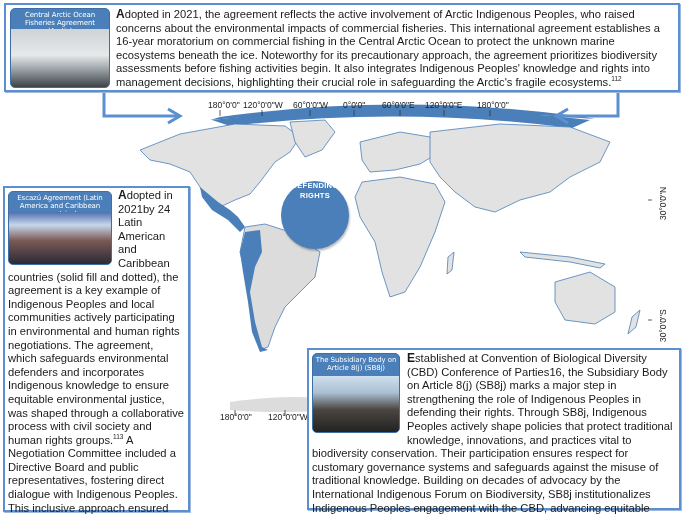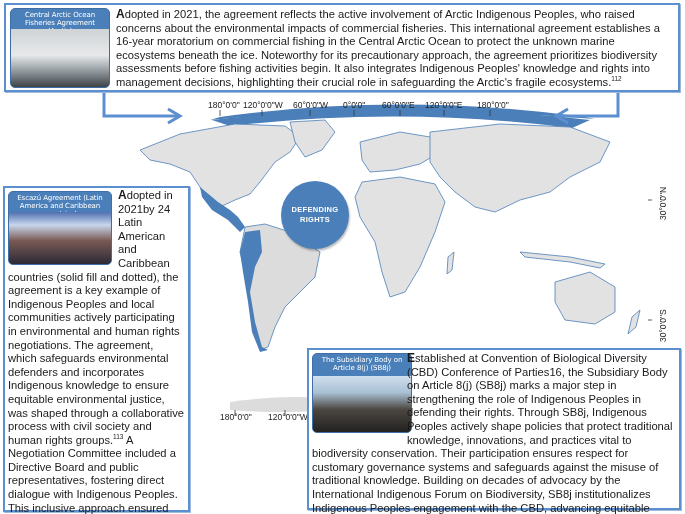--- a/index.html
+++ b/index.html
@@ -22,31 +22,31 @@
 
   
   #escazu { left: 3px; top: 186px; width: 187px; height: 326px; }
   #escazu .badge-card { left: 3px; top: 3px; width: 104px; height: 74px; }
   #escazu .photo { top: 20px; background: linear-gradient(180deg,#4f6fb0 0%,#c8d7ec 25%,#7a5a55 55%,#2b2a35 100%); }
   #escazu .text { position: absolute; left: 3px; top: 1px; right: 3px; }
   #escazu .float-spacer { float: left; width: 110px; height: 75px; }
 
   
   #sb8j { left: 307px; top: 348px; width: 374px; height: 162px; }
-  #sb8j .badge-card { left: 3px; top: 3px; width: 100px; height: 80px; }
+  #sb8j .badge-card { left: 3px; top: 3px; width: 88px; height: 80px; }
   #sb8j .photo { top: 22px; background: linear-gradient(180deg,#cfe0ee 0%,#a9bfd3 30%,#4b4640 60%,#222 100%); }
   #sb8j .text { position: absolute; left: 3px; top: 2px; right: 3px; }
   #sb8j .float-spacer { float: left; width: 95px; height: 82px; }
 
   
   #map { position: absolute; left: 100px; top: 92px; width: 585px; height: 330px; }
   .lon-label { position: absolute; font-size: 8.5px; color: #222; font-family: "Liberation Sans", sans-serif; white-space: nowrap; }
   .lat-label { position: absolute; font-size: 8.5px; color: #222; transform: rotate(-90deg); transform-origin: left top; white-space: nowrap; }
 
-  #defending { position: absolute; left: 281px; top: 181px; width: 68px; height: 68px; border-radius: 50%; background: #4a7fb9; box-shadow: 1px 2px 2px rgba(0,0,0,0.25); display: flex; align-items: center; justify-content: center; text-align: center; color: #fff; font-weight: bold; font-size: 7.5px; line-height: 10px; letter-spacing: 0.3px; }
+  #defending { position: absolute; left: 281px; top: 181px; width: 68px; height: 68px; border-radius: 50%; background: #4a7fb9; box-shadow: 1px 2px 2px rgba(0,0,0,0.25); display: flex; align-items: flex-start; justify-content: center; text-align: center; color: #fff; font-weight: bold; font-size: 7.5px; line-height: 10px; letter-spacing: 0.3px; }
 </style>
 </head>
 <body>
 
 <div id="map">
   <svg width="585" height="330" viewBox="0 0 585 330">
 
     <path d="M120 25 Q 300 0 485 25 L 495 27 Q 300 12 110 28 Z" fill="#4a7fb9"></path>
     <path d="M112 28 Q 300 6 490 28 L 472 36 Q 300 14 130 34 Z" fill="#4a7fb9"></path>
 

